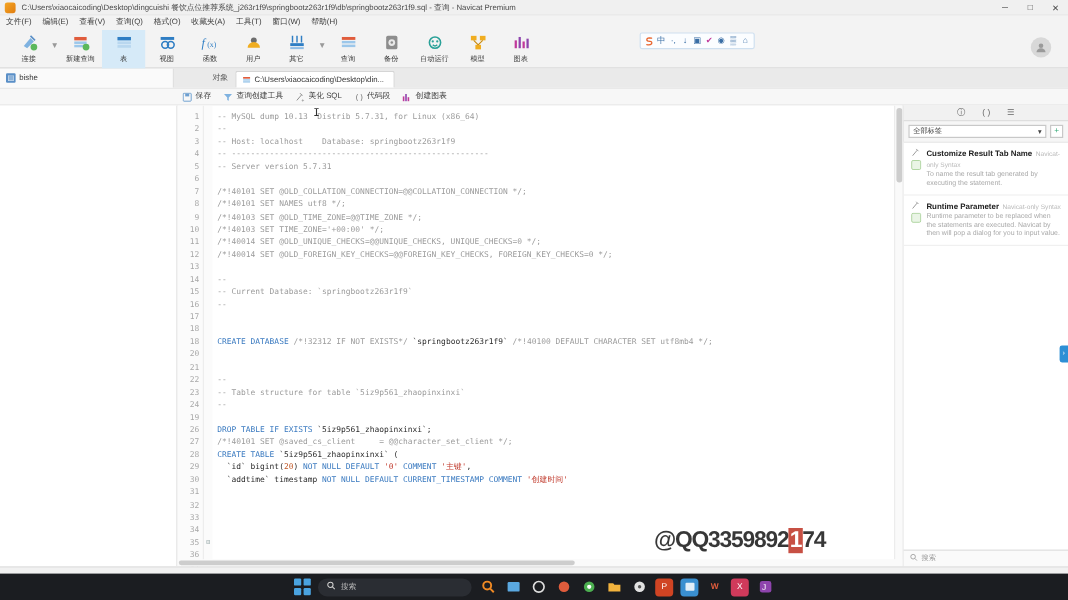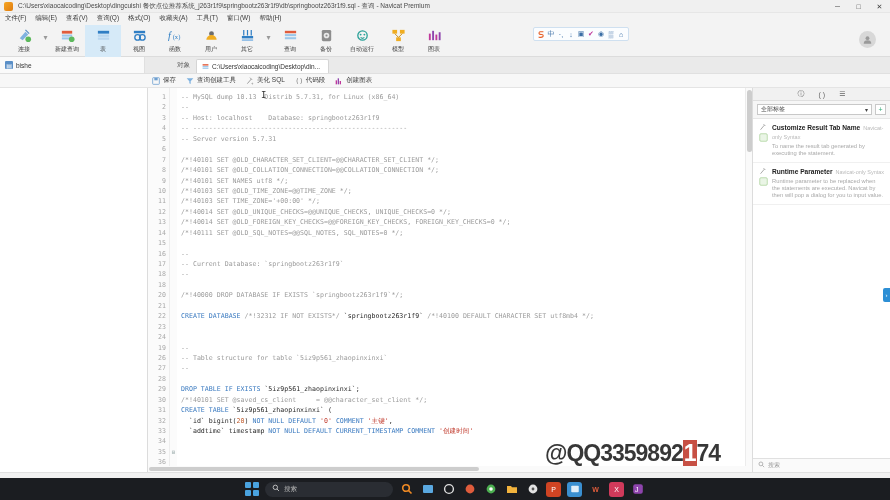--- a/index.html
+++ b/index.html
@@ -133,21 +133,21 @@
   .snip-tag { font-size:5.5px; color:#b9b9b9; margin-left:3px; }
   .snip-desc { font-size:5.8px; color:#a9a9a9; line-height:7px; margin-top:2px; }
   .rp-search { height:14px; border-top:1px solid #e0e0e0; background:#fafafa;
      display:flex; align-items:center; gap:3px; padding-left:5px; }
   .rp-search .txt { font-size:6px; color:#999; }
   .side-handle { position:absolute; right:0; top:200px; width:7px; height:14px;
      background:#2d8fd5; border-radius:2px 0 0 2px; display:flex;
      align-items:center; justify-content:center; color:#fff; font-size:6px; }
 
   
-  .watermark { position:absolute; left:545px; top:440px; font-size:23px; font-weight:bold;
+  .watermark { position:absolute; left:545px; top:440px; font-size:19px; font-weight:bold;
      letter-spacing:-1px; color:#1c1c1c; opacity:.88; white-space:nowrap;
      font-family:"Liberation Sans", sans-serif; z-index:40; }
   .watermark .hl { background:#c0392b; color:#fff; padding:0 1px; }
 
   
   .taskbar { position:absolute; left:0; bottom:0; width:890px; height:22px;
      background:#1b1d21; display:flex; align-items:center; justify-content:center; gap:6px; }
   .tb-start { width:14px;height:14px; display:grid; grid-template-columns:1fr 1fr;
      grid-template-rows:1fr 1fr; gap:1.5px; }
   .tb-start i { background:#4aa3e0; border-radius:1px; display:block; }
@@ -524,34 +524,31 @@
             <div></div>
           </div>
         <div class="codearea" id="codearea">
           <div class="ibeam">I</div>
         <div><span class="cmt">-- MySQL dump 10.13  Distrib 5.7.31, for Linux (x86_64)</span></div>
             <div><span class="cmt">--</span></div>
             <div><span class="cmt">-- Host: localhost    Database: springbootz263r1f9</span></div>
             <div><span class="cmt">-- ------------------------------------------------------</span></div>
             <div><span class="cmt">-- Server version 5.7.31</span></div>
             <div><span class="op"></span></div>
-            <div><span class="cmt">/*!40101 SET @OLD_CHARACTER_SET_CLIENT=@@CHARACTER_SET_CLIENT */;</span></div>
             <div><span class="cmt">/*!40101 SET @OLD_COLLATION_CONNECTION=@@COLLATION_CONNECTION */;</span></div>
             <div><span class="cmt">/*!40101 SET NAMES utf8 */;</span></div>
             <div><span class="cmt">/*!40103 SET @OLD_TIME_ZONE=@@TIME_ZONE */;</span></div>
             <div><span class="cmt">/*!40103 SET TIME_ZONE='+00:00' */;</span></div>
             <div><span class="cmt">/*!40014 SET @OLD_UNIQUE_CHECKS=@@UNIQUE_CHECKS, UNIQUE_CHECKS=0 */;</span></div>
             <div><span class="cmt">/*!40014 SET @OLD_FOREIGN_KEY_CHECKS=@@FOREIGN_KEY_CHECKS, FOREIGN_KEY_CHECKS=0 */;</span></div>
-            <div><span class="cmt">/*!40111 SET @OLD_SQL_NOTES=@@SQL_NOTES, SQL_NOTES=0 */;</span></div>
             <div><span class="op"></span></div>
             <div><span class="cmt">--</span></div>
             <div><span class="cmt">-- Current Database: `springbootz263r1f9`</span></div>
             <div><span class="cmt">--</span></div>
             <div><span class="op"></span></div>
-            <div><span class="cmt">/*!40000 DROP DATABASE IF EXISTS `springbootz263r1f9`*/;</span></div>
             <div><span class="op"></span></div>
             <div><span class="kw">CREATE DATABASE </span><span class="cmt">/*!32312 IF NOT EXISTS*/</span><span class="op"> `springbootz263r1f9` </span><span class="cmt">/*!40100 DEFAULT CHARACTER SET utf8mb4 */;</span></div>
             <div><span class="op"></span></div>
             <div><span class="op"></span></div>
             <div><span class="cmt">--</span></div>
             <div><span class="cmt">-- Table structure for table `5iz9p561_zhaopinxinxi`</span></div>
             <div><span class="cmt">--</span></div>
             <div><span class="op"></span></div>
             <div><span class="kw">DROP TABLE IF EXISTS </span><span class="op">`5iz9p561_zhaopinxinxi`;</span></div>
             <div><span class="cmt">/*!40101 SET @saved_cs_client     = @@character_set_client */;</span></div>

